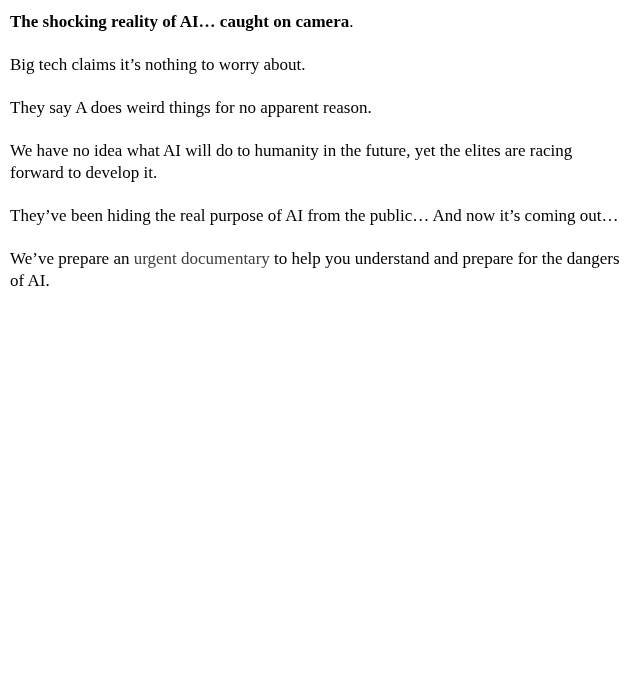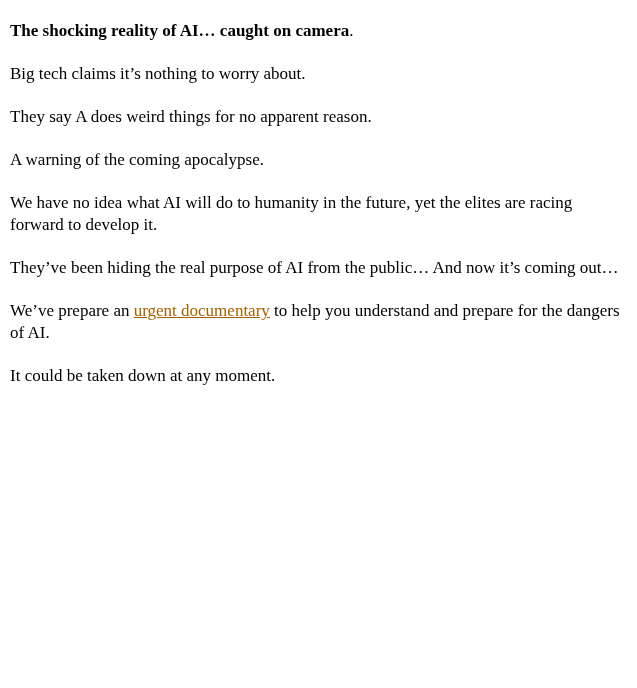--- a/index.html
+++ b/index.html
@@ -4,58 +4,55 @@
 <style>
   html, body {
     margin: 0;
     padding: 0;
     background: #ffffff;
   }
   .doc {
     box-sizing: border-box;
     width: 637px;
     height: 688px;
-    padding: 20px 10px 0 10px;
+    padding: 11px 10px 0 10px;
     font-family: "Liberation Serif", "DejaVu Serif", serif;
     font-size: 17px;
     line-height: 22px;
     color: #000000;
     overflow: hidden;
   }
   .doc p {
     margin: 0 0 21px 0;
   }
   .doc strong {
     font-weight: bold;
   }
   a.doc-link {
-    color: #a16207;
-    text-decoration: underline;
+    color: #404040;
     cursor: pointer;
   }
 </style>
 </head>
 <body>
 
 <div class="doc">
 
   <p><strong>The shocking reality of AI… caught on camera</strong><span>.</span></p>
 
   <p>Big tech claims it’s nothing to worry about.</p>
 
   <p>They say A does weird things for no apparent reason.</p>
 
 
 
-  <p>A warning of the coming apocalypse.</p>
 
   <p>We have no idea what AI will do to humanity in the future, yet the elites are racing forward to develop it.</p>
 
   <p>They’ve been hiding the real purpose of AI from the public… And now it’s coming out…</p>
 
   <p><span>We’ve prepare an </span><a class="doc-link">urgent documentary</a><span> to help you understand and prepare for the dangers of AI.</span></p>
 
 
 
-  <p>It could be taken down at any moment.</p>
 
 
 </div>
 
 </body></html>

